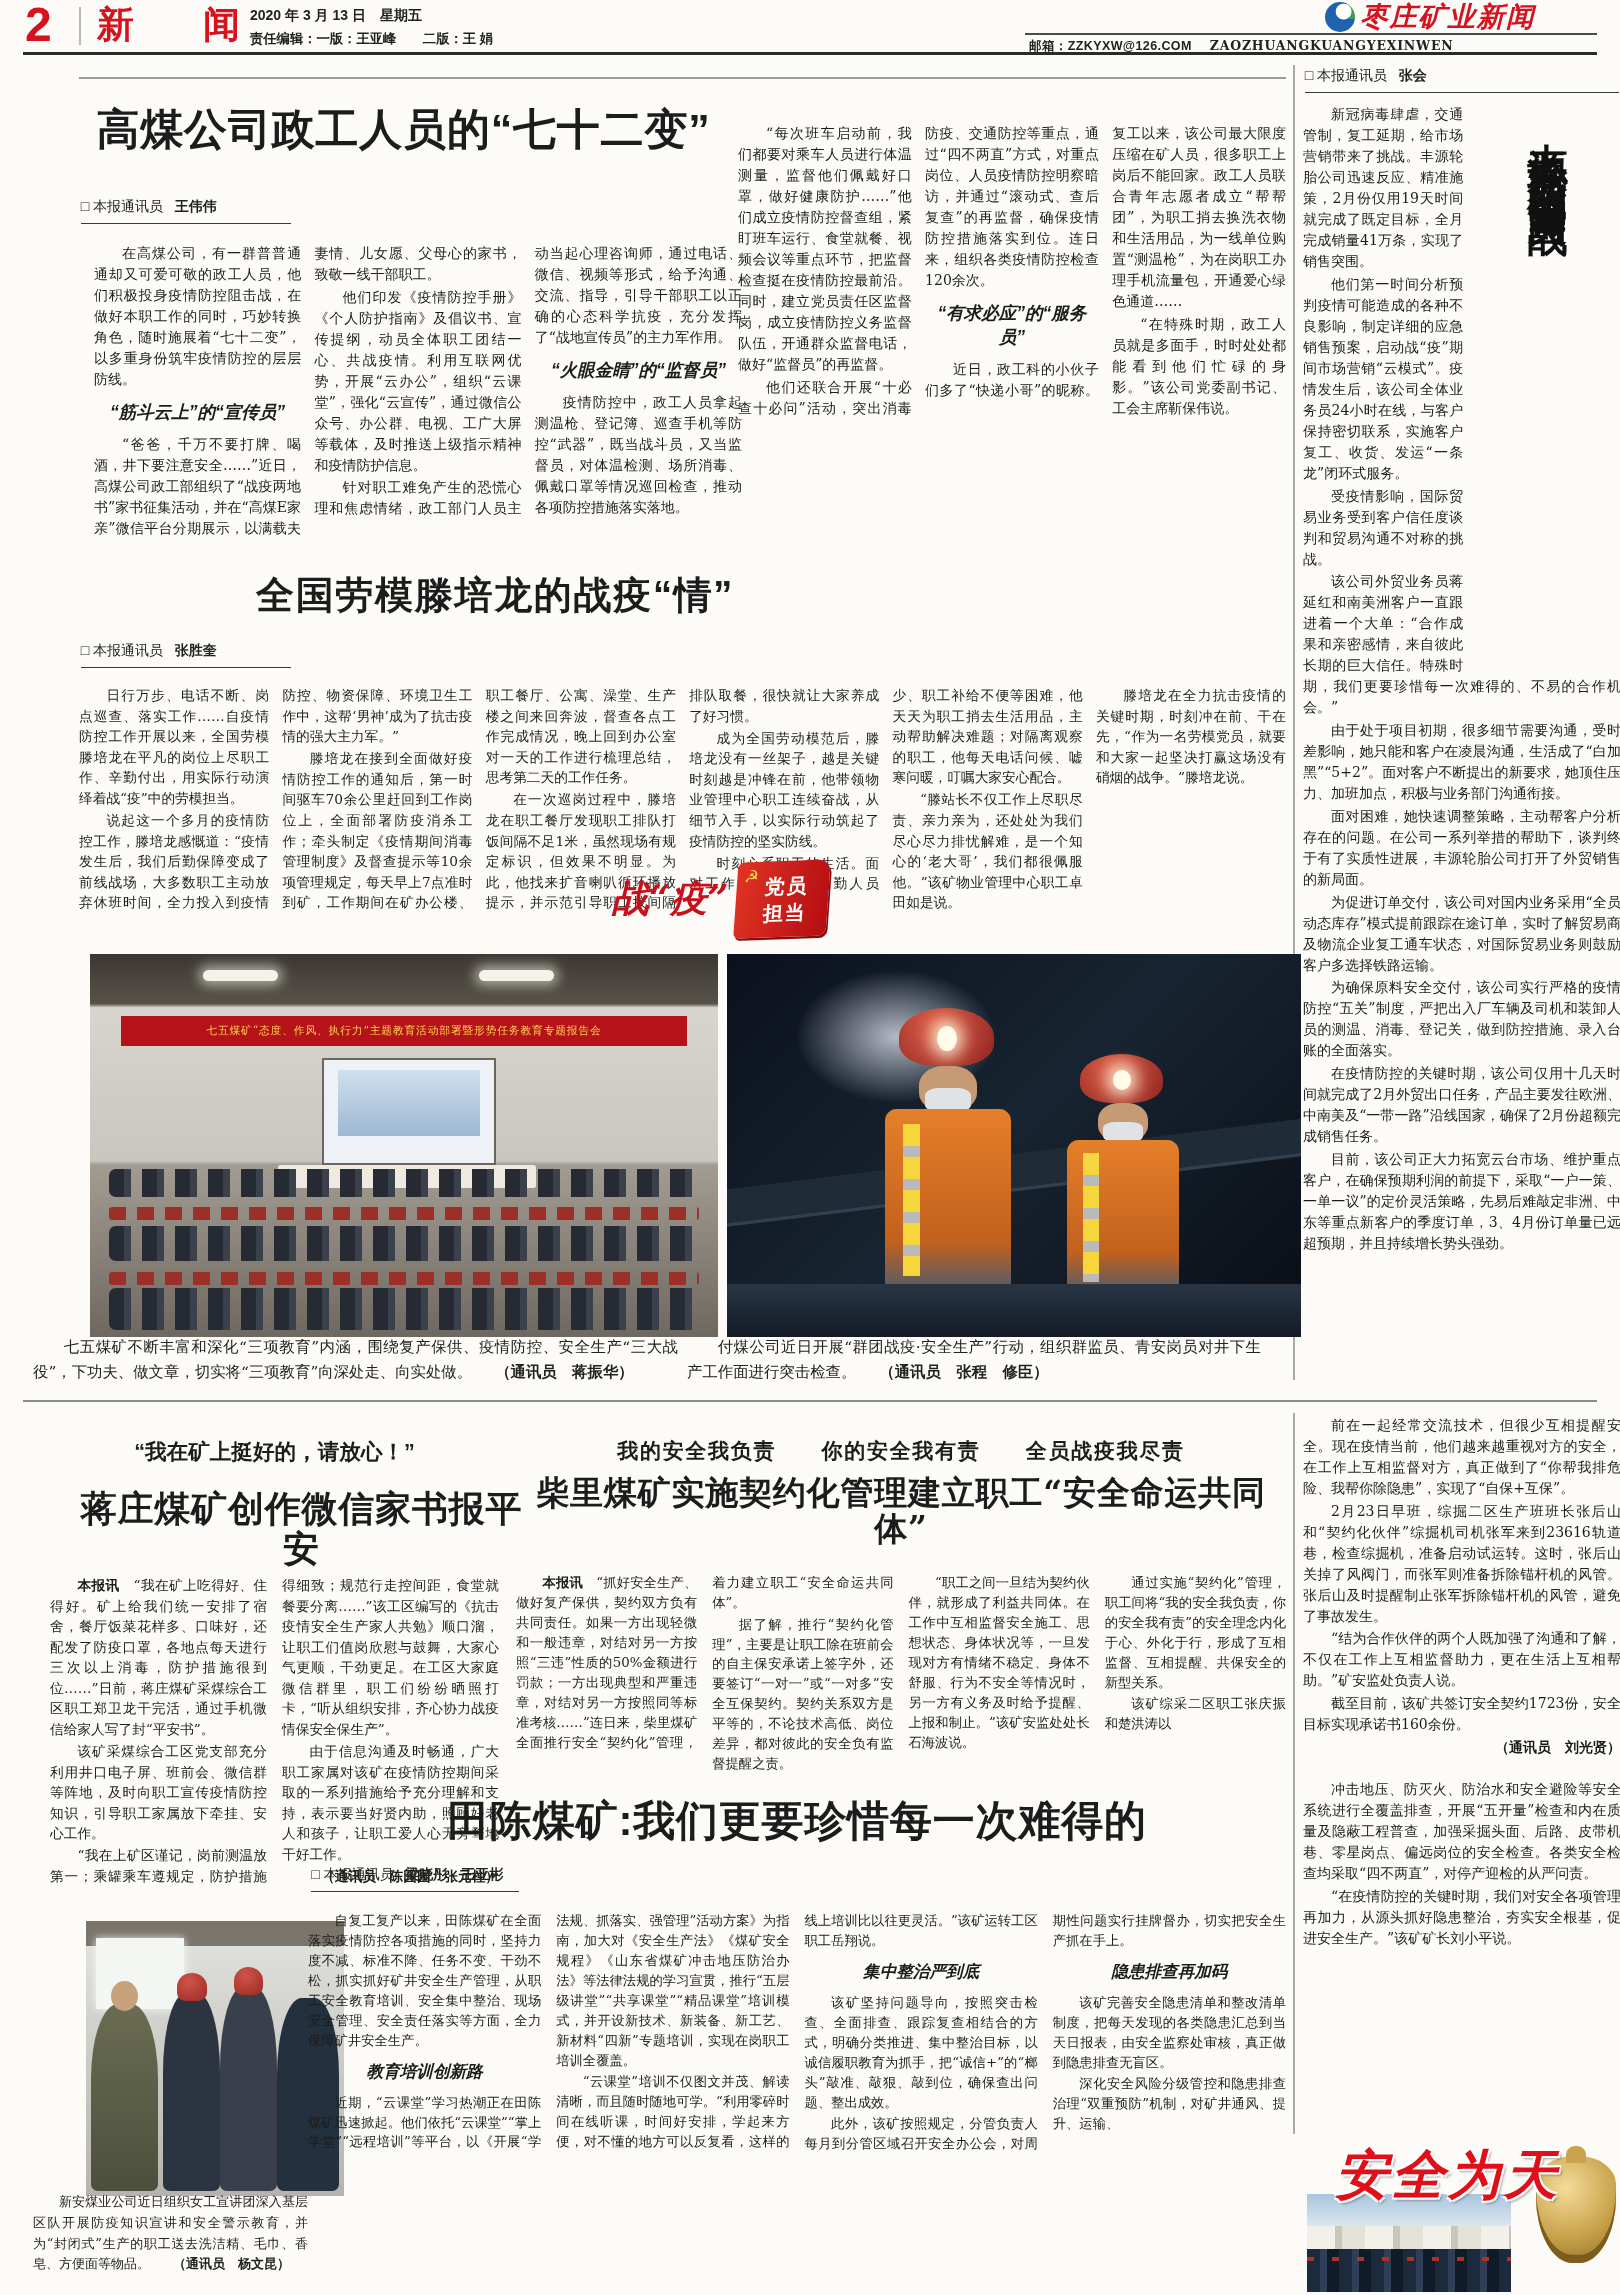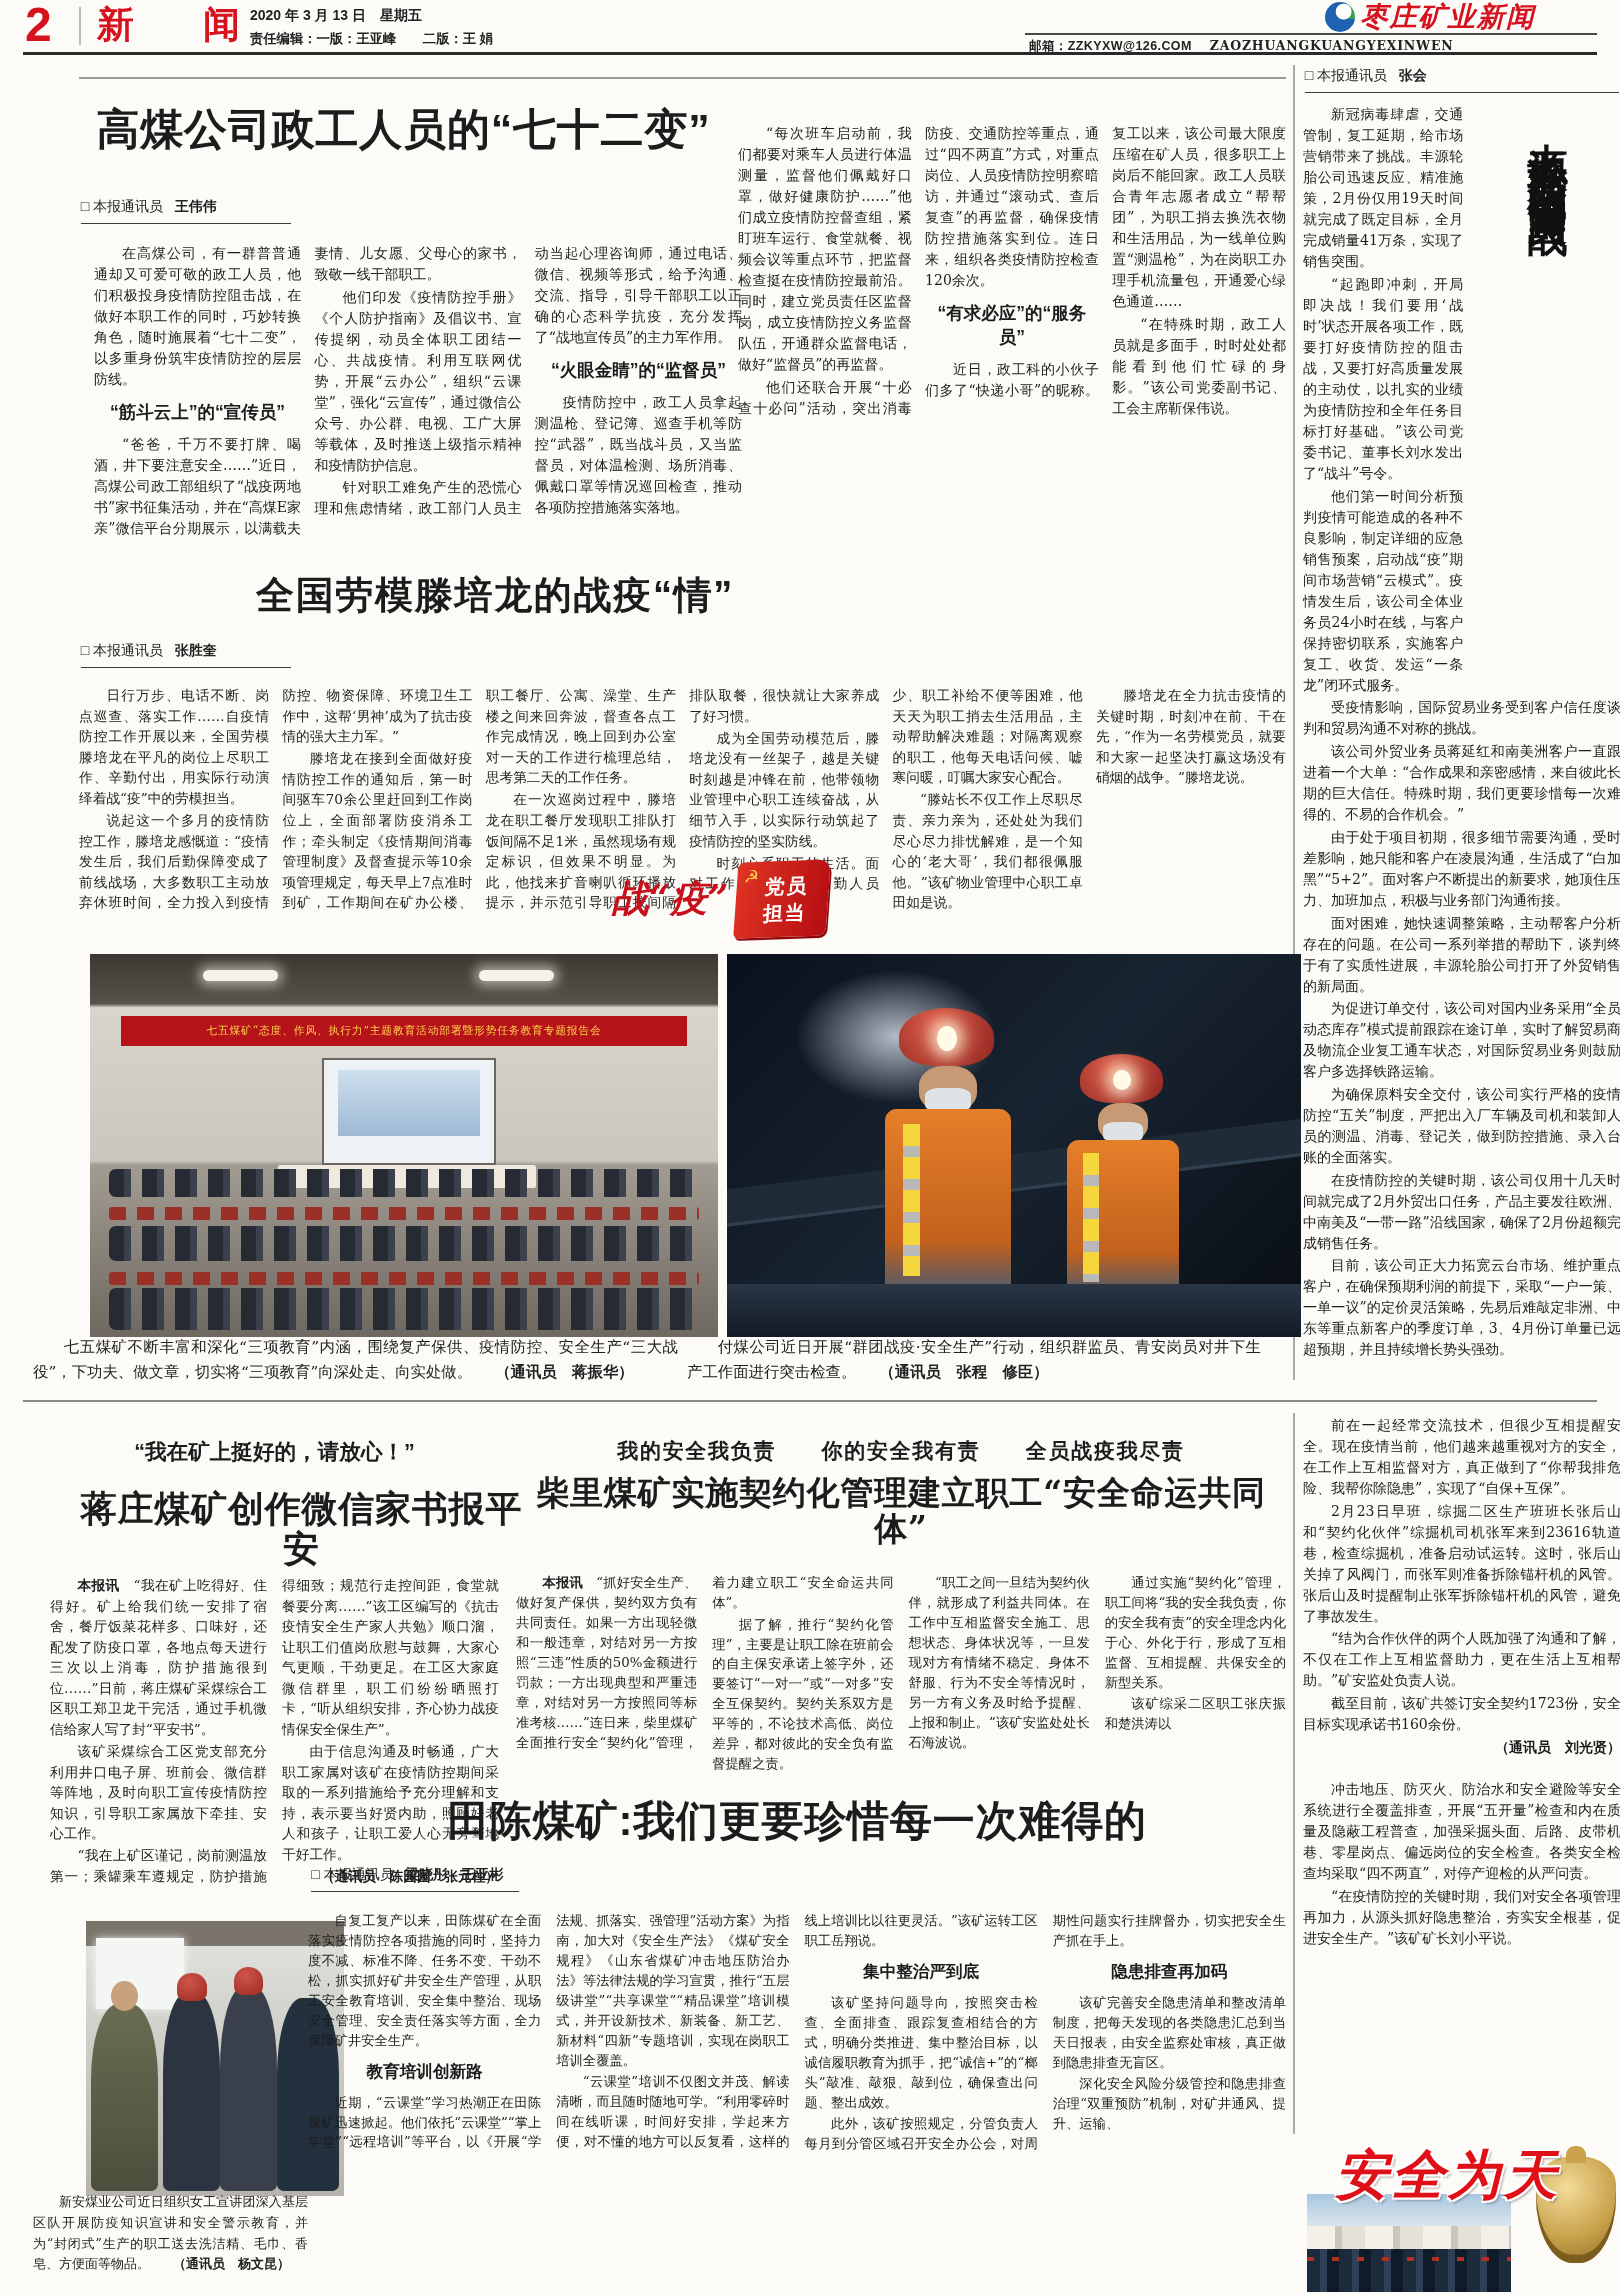--- a/index.html
+++ b/index.html
@@ -23,21 +23,21 @@
   .rule-thick{left:23px;top:52px;width:1574px;height:3.3px;background:#2a2a2a;}
   .rule-gray{left:79px;top:77px;width:1207px;height:1.7px;background:#9a9a9a;}
   .vsep{width:1.7px;background:#aaa;}
   .vsep-top{left:1293px;top:65px;height:1315px;}
   .vsep-bottom{left:1293px;top:1413px;height:721px;}
   .rule-mid{left:23px;top:1400px;width:1574px;height:1.7px;background:#8a8a8a;}
   
   p.para{margin:0 0 1.7px 0;text-indent:2em;text-align:justify;line-height:1.5;}
   p.credit{text-align:right;text-indent:0;font-weight:bold;}
   .subhead{font-family:"Liberation Sans",sans-serif;font-weight:bold;text-align:center;
-           font-size:17.5px;margin:10px 0;break-inside:avoid;}
+           font-size:17.5px;margin:10px 0;break-inside:avoid;font-style:italic;}
   .byline{font-family:"Liberation Sans",sans-serif;font-size:14px;color:#222;
           padding-bottom:6.7px;border-bottom:1.7px solid #3a3a3a;}
   .byline b{margin-left:11.7px;}
   .cols2{column-count:2;column-gap:15px;overflow:hidden;}
   .cols3{column-count:3;column-gap:13.3px;overflow:hidden;}
   .cols4{column-count:4;column-gap:15px;overflow:hidden;}
   .cols6{column-count:6;column-gap:13.3px;overflow:hidden;}
   
   .art1{left:79px;top:83px;width:1207px;height:476px;}
   .a1-head{position:absolute;left:0;top:21.6px;width:649px;margin:0;text-align:center;
@@ -263,21 +263,20 @@
 
   <aside class="abs fy">
     <div class="byline fy-byline">
       <span>□ 本报通讯员</span><b>张会</b>
     </div>
     <div class="fy-body">
       <div class="fy-vert">
         <span>丰源轮胎公司的销售突围战</span>
       </div>
     <p class="para">新冠病毒肆虐，交通管制，复工延期，给市场营销带来了挑战。丰源轮胎公司迅速反应、精准施策，2月份仅用19天时间就完成了既定目标，全月完成销量41万条，实现了销售突围。</p>
-        <p class="para">“起跑即冲刺，开局即决战！我们要用‘战时’状态开展各项工作，既要打好疫情防控的阻击战，又要打好高质量发展的主动仗，以扎实的业绩为疫情防控和全年任务目标打好基础。”该公司党委书记、董事长刘水发出了“战斗”号令。</p>
         <p class="para">他们第一时间分析预判疫情可能造成的各种不良影响，制定详细的应急销售预案，启动战“疫”期间市场营销“云模式”。疫情发生后，该公司全体业务员24小时在线，与客户保持密切联系，实施客户复工、收货、发运“一条龙”闭环式服务。</p>
         <p class="para">受疫情影响，国际贸易业务受到客户信任度谈判和贸易沟通不对称的挑战。</p>
         <p class="para">该公司外贸业务员蒋延红和南美洲客户一直跟进着一个大单：“合作成果和亲密感情，来自彼此长期的巨大信任。特殊时期，我们更要珍惜每一次难得的、不易的合作机会。”</p>
         <p class="para">由于处于项目初期，很多细节需要沟通，受时差影响，她只能和客户在凌晨沟通，生活成了“白加黑”“5+2”。面对客户不断提出的新要求，她顶住压力、加班加点，积极与业务部门沟通衔接。</p>
         <p class="para">面对困难，她快速调整策略，主动帮客户分析存在的问题。在公司一系列举措的帮助下，谈判终于有了实质性进展，丰源轮胎公司打开了外贸销售的新局面。</p>
         <p class="para">为促进订单交付，该公司对国内业务采用“全员动态库存”模式提前跟踪在途订单，实时了解贸易商及物流企业复工通车状态，对国际贸易业务则鼓励客户多选择铁路运输。</p>
         <p class="para">为确保原料安全交付，该公司实行严格的疫情防控“五关”制度，严把出入厂车辆及司机和装卸人员的测温、消毒、登记关，做到防控措施、录入台账的全面落实。</p>
         <p class="para">在疫情防控的关键时期，该公司仅用十几天时间就完成了2月外贸出口任务，产品主要发往欧洲、中南美及“一带一路”沿线国家，确保了2月份超额完成销售任务。</p>
         <p class="para">目前，该公司正大力拓宽云台市场、维护重点客户，在确保预期利润的前提下，采取“一户一策、一单一议”的定价灵活策略，先易后难敲定非洲、中东等重点新客户的季度订单，3、4月份订单量已远超预期，并且持续增长势头强劲。</p>
       </div>

